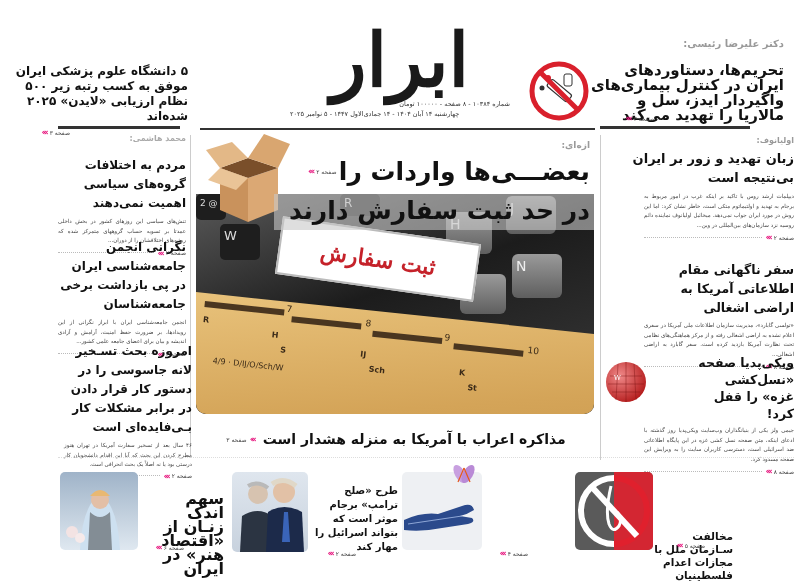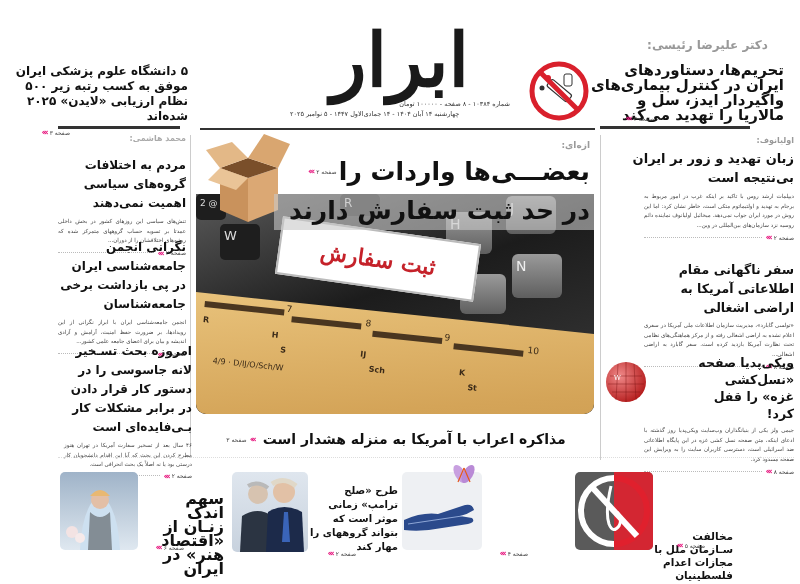--- a/index.html
+++ b/index.html
@@ -29,21 +29,21 @@
   <div class="abs" style="left:-2px; top:16px; width:62px; height:62px;">
     <svg width="62" height="62" viewBox="0 0 62 62">
       <circle cx="31" cy="31" r="27" fill="#fff" stroke="#d9202c" stroke-width="5"></circle>
       <rect x="18" y="26" width="26" height="9" rx="2" fill="#fff" stroke="#333" stroke-width="1.2" transform="rotate(40 31 31)"></rect>
       <circle cx="20" cy="18" r="3" fill="#d9202c"></circle>
       <circle cx="14" cy="28" r="2.5" fill="#333"></circle>
       <rect x="36" y="14" width="8" height="12" rx="2" fill="#fff" stroke="#333" stroke-width="1"></rect>
       <line x1="12" y1="12" x2="50" y2="50" stroke="#d9202c" stroke-width="5"></line>
     </svg>
   </div>
-  <div class="abs kicker" style="right:24px; top:-6px; font-size:12px; color:#999;">دکتر علیرضا رئیسی:</div>
+  <div class="abs kicker" style="right:8px; top:-6px; font-size:10px; color:#999;">دکتر علیرضا رئیسی:</div>
   <div class="abs hl" style="right:8px; top:19px; width:196px; font-size:15px; line-height:15px; ">تحریم‌ها، دستاوردهای ایران در کنترل بیماری‌های واگیردار ایدز، سل و مالاریا را تهدید می‌کند</div>
   <div class="abs page-ref" style="right:138px; top:69px;">
     <span>صفحه ۳</span>
     <span class="chev">‹‹‹</span>
   </div>
 </div>
 
 <div class="abs" style="left:8px; top:64px; width:180px; height:58px;">
   <div class="hl" style="font-size:12px; line-height:15px; text-align:right;">۵ دانشگاه علوم پزشکی ایران موفق به کسب رتبه زیر ۵۰۰ نظام ارزیابی «لایدن» ۲۰۲۵ شده‌اند</div>
   <div class="page-ref" style="margin-top:3px; width:70px; margin-right:118px;">
@@ -247,21 +247,21 @@
     <svg width="76" height="80" viewBox="0 0 76 80">
       <circle cx="26" cy="22" r="10" fill="#d7c3b0"></circle>
       <path d="M16 14 Q26 8 36 16" stroke="#b9b9b9" stroke-width="4" fill="none"></path>
       <path d="M8 80 L10 44 Q26 34 40 44 L42 80 Z" fill="#2b3442"></path>
       <circle cx="52" cy="20" r="11" fill="#e2c1a6"></circle>
       <path d="M40 12 Q52 4 64 14" stroke="#e0d8c8" stroke-width="5" fill="none"></path>
       <path d="M34 80 L36 40 Q52 30 70 40 L72 80 Z" fill="#1c2a4a"></path>
       <polygon points="52,40 56,40 58,70 50,70" fill="#3a64b8"></polygon>
     </svg>
   </div>
-  <div class="abs hl" style="right:2px; top:14px; width:88px; font-size:10px; line-height:14px;">طرح «صلح ترامپ» زمانی موثر است که بتواند گروههای را مهار کند</div>
+  <div class="abs hl" style="right:2px; top:14px; width:88px; font-size:10px; line-height:14px;">طرح «صلح ترامپ» برجام موثر است که بتواند اسرائیل را مهار کند</div>
   <div class="abs page-ref" style="right:44px; top:78px;">
     <span>صفحه ۲</span>
     <span class="chev">‹‹‹</span>
   </div>
 </div>
 
 <div class="abs" style="left:58px; top:470px; width:170px; height:92px;">
   <div class="abs thumb" style="left:2px; top:2px; width:78px; height:78px; background:linear-gradient(#9fb3c8,#dfe8f0);">
     <svg width="78" height="78" viewBox="0 0 78 78">
       <path d="M20 78 Q22 34 40 22 Q58 34 60 78 Z" fill="#cde0f0"></path>

